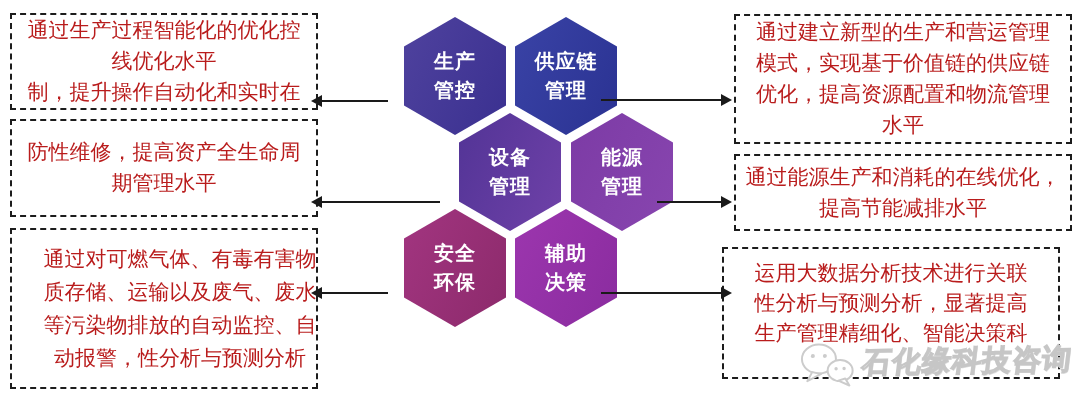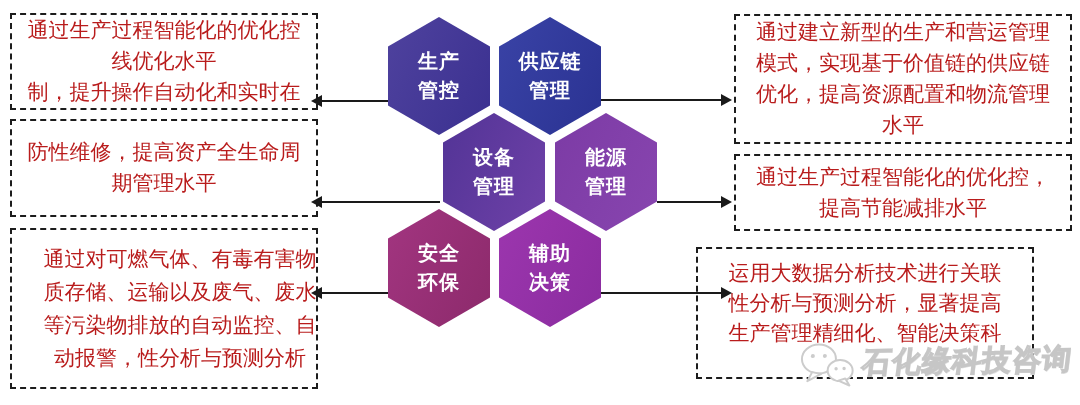--- a/index.html
+++ b/index.html
@@ -14,28 +14,28 @@
     box-sizing:border-box;text-align:center;
   }
   .box-text{margin:0;color:#b91c1c;font-size:21px;line-height:31px;}
   .ln{display:block;white-space:nowrap;}
   .left-b1 {left:10px;  top:13px;  width:308px; height:97px;}
   .left-b2 {left:10px;  top:119px; width:308px; height:98px;}
   .left-b3 {left:10px;  top:228px; width:308px; height:161px;}
   .left-b3 .box-text{line-height:33px;margin-left:32px;}
   .right-b1{left:734px; top:14px;  width:338px; height:130px;}
   .right-b2{left:734px; top:154px; width:338px; height:77px;}
-  .right-b3{left:696px; top:247px; width:338px; height:132px; align-items:flex-start;}
+  .right-b3{left:722px; top:247px; width:338px; height:132px; align-items:flex-start;}
   .right-b3 .box-text{padding-top:9px;line-height:30px;}
   
   .hex{
     position:absolute;width:102px;height:118px;
     clip-path:polygon(50% 0,100% 25%,100% 75%,50% 100%,0 75%,0 25%);
     background:linear-gradient(115deg,var(--c1),var(--c2));
-    display:flex;align-items:center;justify-content:center;
+    display:flex;align-items:center;justify-content:center;margin-left:16px;
   }
   .hex-label{
     color:#ffffff;font-weight:bold;font-size:20px;line-height:1.45;
     text-align:center;white-space:pre-line;letter-spacing:1px;
     font-family:"Liberation Sans","DejaVu Sans",sans-serif;
   }
   .hx1{left:388px;top:17px;}
   .hx2{left:499px;top:17px;}
   .hx3{left:443px;top:113px;}
   .hx4{left:555px;top:113px;align-items:center;}
@@ -105,21 +105,21 @@
   <div class="box right-b1">
     <p class="box-text">
       <span class="ln">通过建立新型的生产和营运管理</span>
       <span class="ln">模式，实现基于价值链的供应链</span>
       <span class="ln">优化，提高资源配置和物流管理</span>
       <span class="ln">水平</span>
     </p>
   </div>
   <div class="box right-b2">
     <p class="box-text">
-      <span class="ln">通过生产过程智能化的优化控，</span>
+      <span class="ln">通过能源生产和消耗的在线优化，</span>
       <span class="ln">提高节能减排水平</span>
     </p>
   </div>
   <div class="box right-b3">
     <p class="box-text">
       <span class="ln">运用大数据分析技术进行关联</span>
       <span class="ln">性分析与预测分析，显著提高</span>
       <span class="ln">生产管理精细化、智能决策科</span>
     </p>
   </div>

